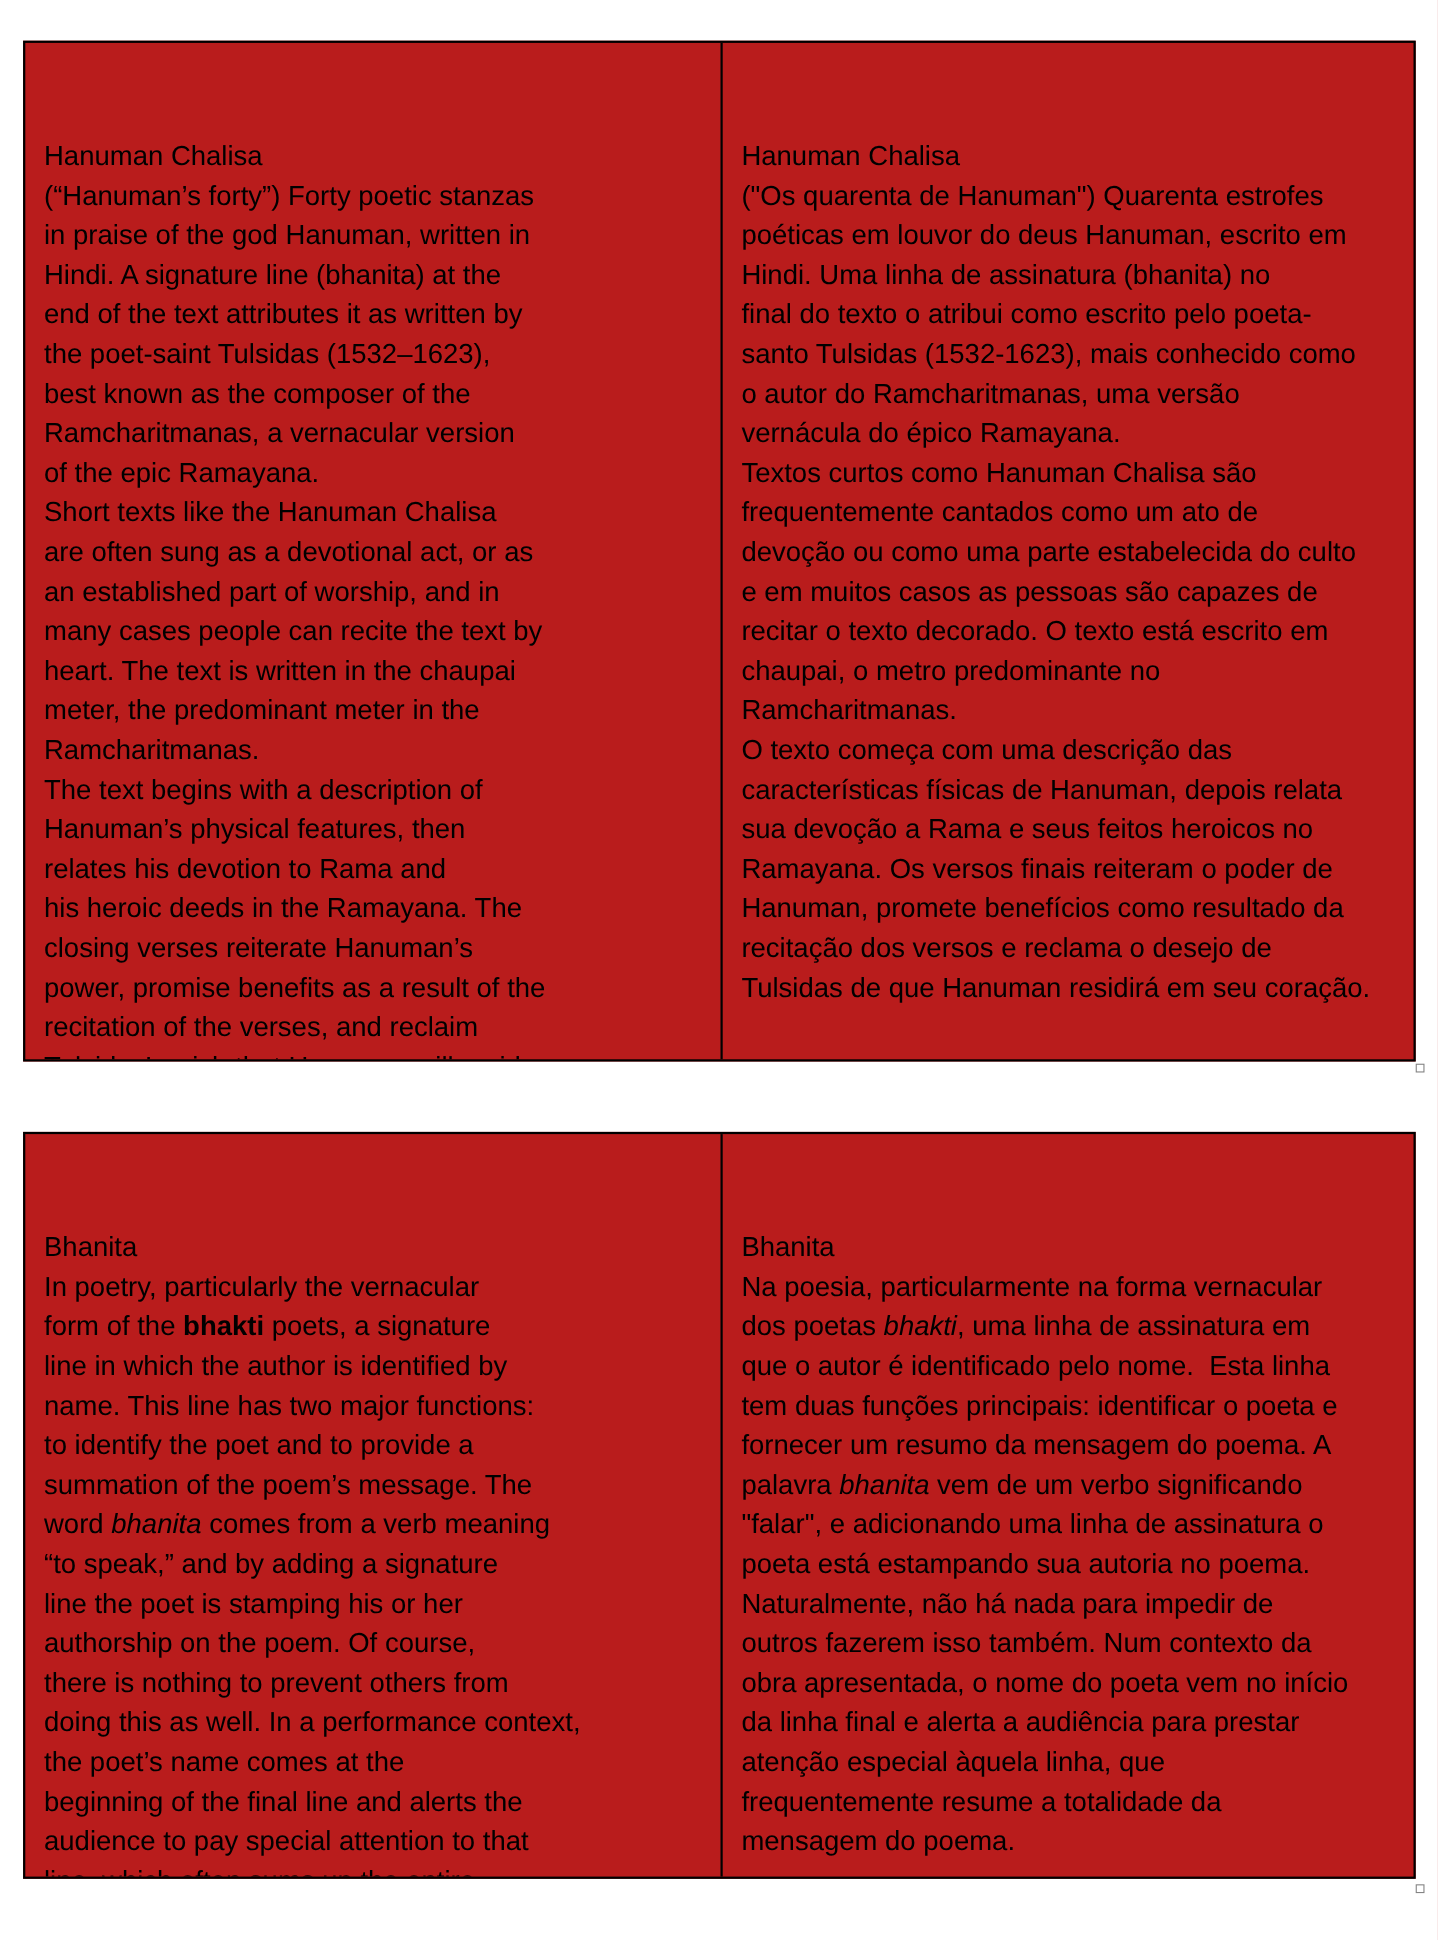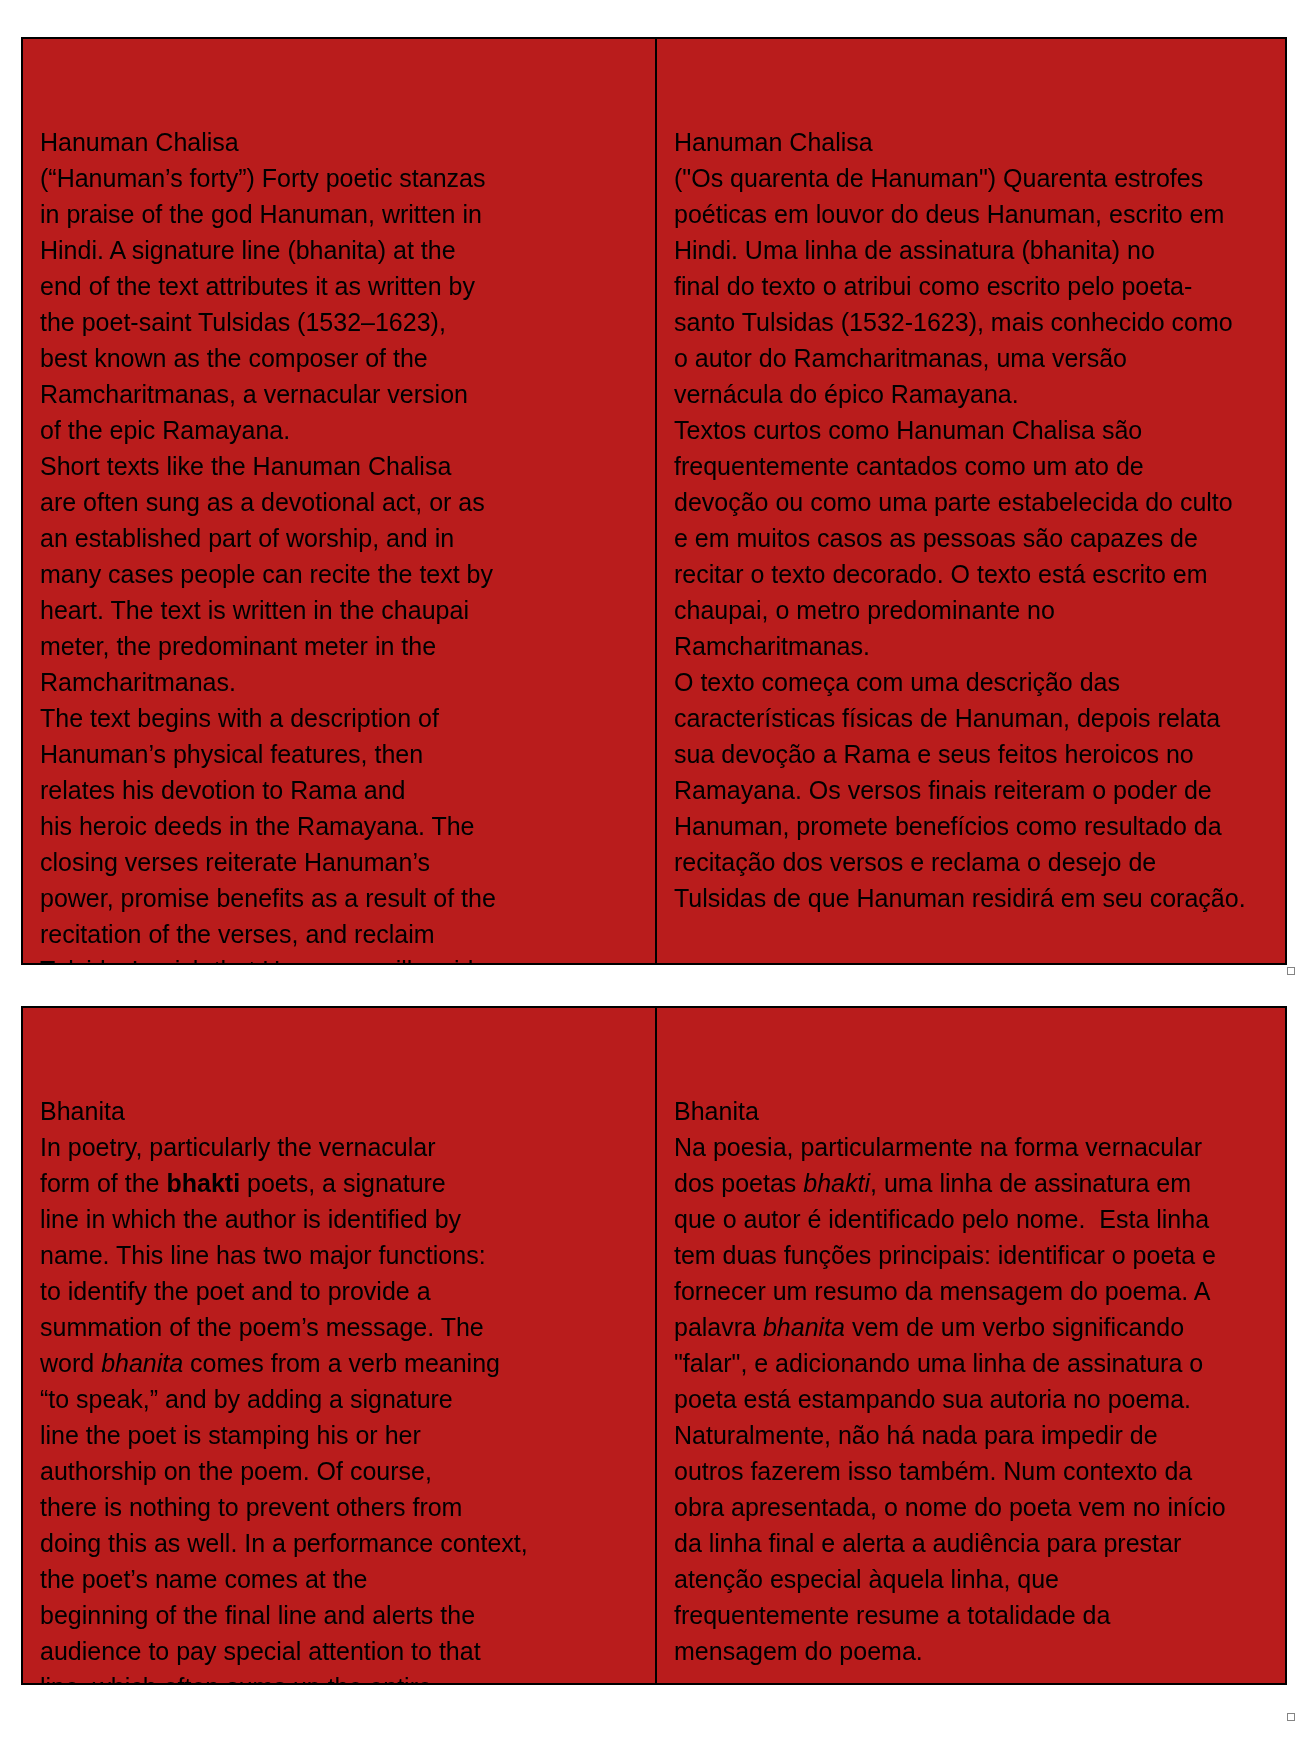--- a/index.html
+++ b/index.html
@@ -18,21 +18,21 @@
     position: absolute;
     left: 21px;
     width: 1266px;
     box-sizing: border-box;
     border: 2px solid #000000;
     background: #b91c1c;
     display: flex;
     align-items: stretch;
   }
   .doc-table.t1 { top: 37px;  height: 928px; }
-  .doc-table.t2 { top: 1006px; height: 679px; }
+  .doc-table.t2 { top: 1029px; height: 679px; }
   .cell {
     box-sizing: border-box;
     padding: 13px 16px 0 17px;
     font-size: 25px;
     line-height: 36px;
     letter-spacing: 0px;
     white-space: pre-wrap;
     overflow: hidden;
   }
   .cell-en {

